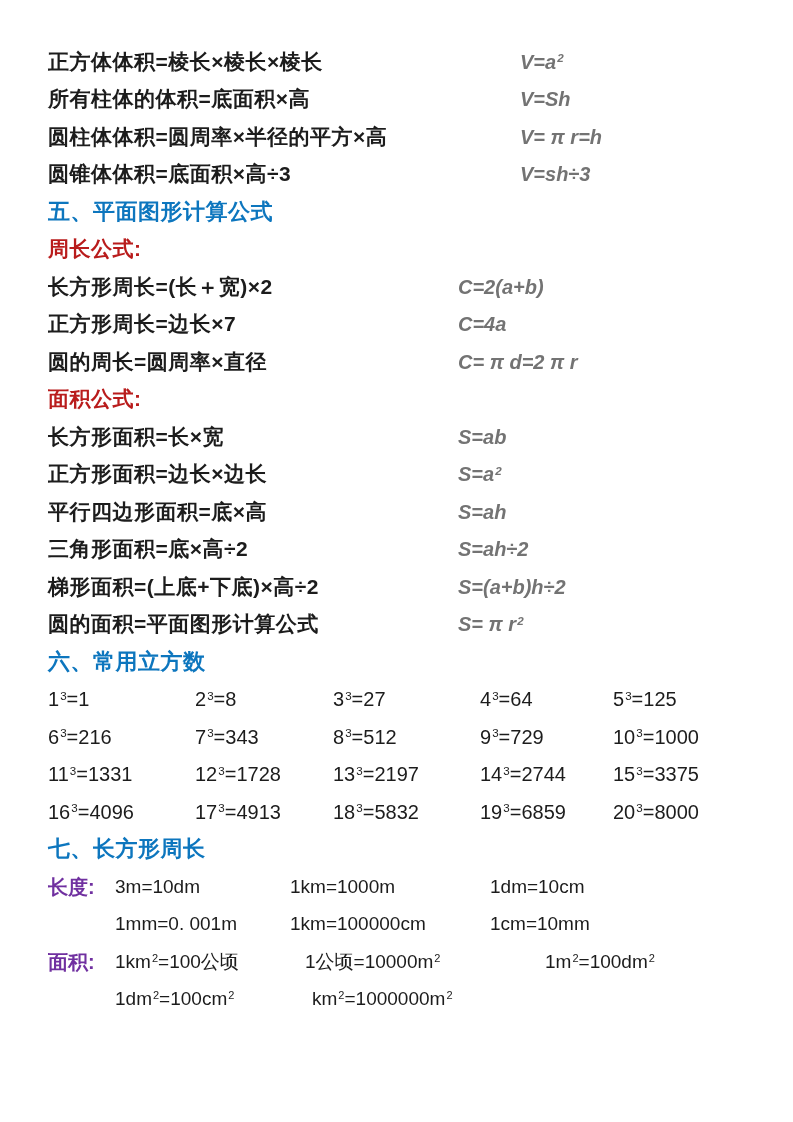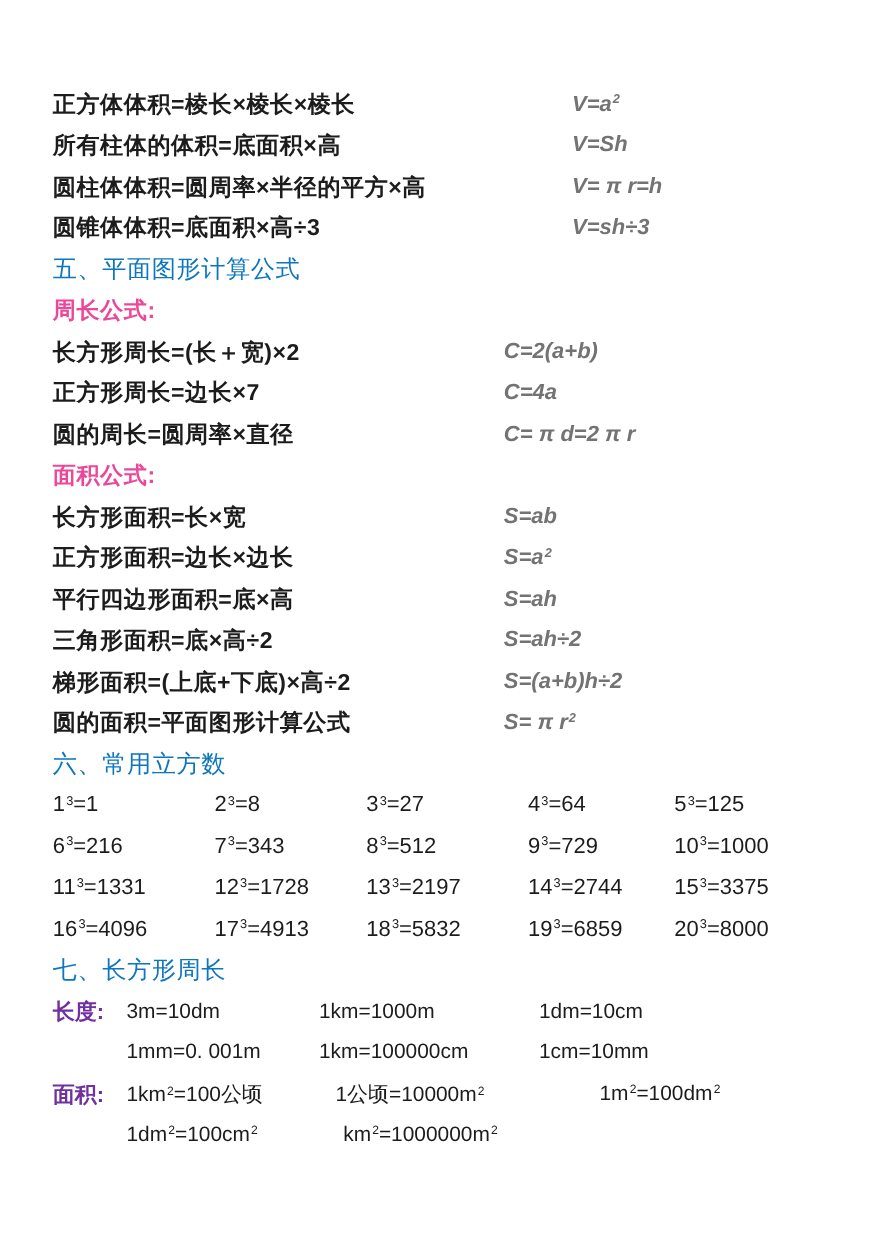--- a/index.html
+++ b/index.html
@@ -2,41 +2,41 @@
 <html><head>
 <meta charset="utf-8">
 <style>
   html, body { margin: 0; padding: 0; }
   body {
     width: 793px; height: 1122px;
     background: #ffffff;
     font-family: "Liberation Sans", sans-serif;
     overflow: hidden;
   }
-  .page { position: relative; width: 793px; height: 876px; padding-top: 76px; box-sizing: border-box; }
+  .page { position: relative; width: 793px; height: 876px; padding-top: 43px; box-sizing: border-box; }
   .row { position: relative; height: 37.5px; }
   .ctext {
     position: absolute; left: 48px; top: 50%; transform: translateY(-50%);
     font-size: 21px; font-weight: 600; color: #1c1c1c; white-space: nowrap;
     letter-spacing: 0.5px;
   }
   .formula {
     position: absolute; top: 50%; transform: translateY(-50%);
     color: #737373; font-weight: 700; font-size: 20px; white-space: nowrap; font-style: italic;
   }
   .fx520 { left: 520px; }
   .fx458 { left: 458px; }
   .sec-title {
     position: absolute; left: 48px; top: 50%; transform: translateY(-50%);
-    color: #0d76be; font-size: 22px; font-weight: 400; white-space: nowrap;
+    color: #0d76be; font-size: 22px; font-weight: 700; white-space: nowrap;
     letter-spacing: 0.5px;
   }
   .sub-title {
     position: absolute; left: 48px; top: 50%; transform: translateY(-50%);
-    color: #ec4899; font-size: 21px; font-weight: 700; white-space: nowrap;
+    color: #b91c1c; font-size: 21px; font-weight: 700; white-space: nowrap;
     letter-spacing: 0.5px;
   }
   .cube {
     position: absolute; top: 50%; transform: translateY(-50%);
     font-size: 20px; font-weight: 400; color: #1c1c1c; white-space: nowrap;
   }
   .cx0 { left: 48px; } .cx1 { left: 195px; } .cx2 { left: 333px; text-align: center; }
   .cx3 { left: 480px; } .cx4 { left: 613px; }
   .ulabel {
     position: absolute; left: 48px; top: 50%; transform: translateY(-50%);

